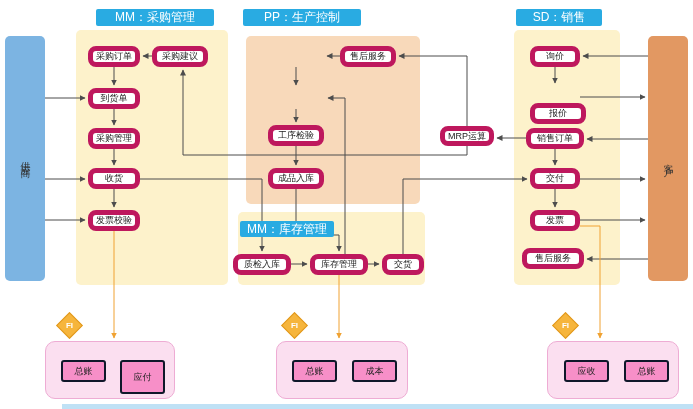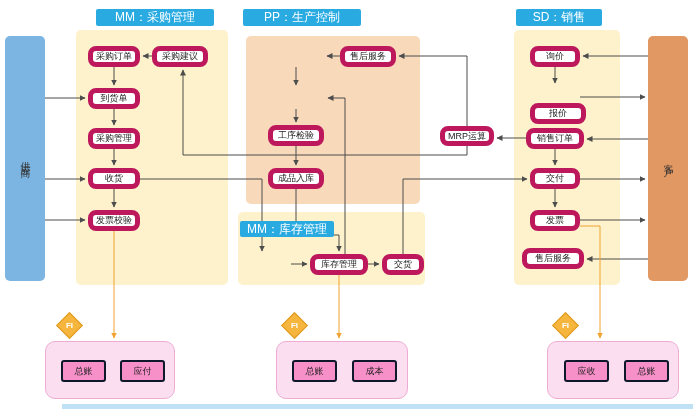--- a/index.html
+++ b/index.html
@@ -97,33 +97,34 @@
   <div class="node" style="left:88px;top:88px;width:52px;height:21px">到货单</div>
   <div class="node" style="left:88px;top:128px;width:52px;height:21px">采购管理</div>
   <div class="node" style="left:88px;top:168px;width:52px;height:21px">收货</div>
   <div class="node" style="left:88px;top:210px;width:52px;height:21px">发票校验</div>
 
   <div class="node" style="left:340px;top:46px;width:56px;height:21px">售后服务</div>
   <div class="node" style="left:268px;top:125px;width:56px;height:21px">工序检验</div>
   <div class="node" style="left:268px;top:168px;width:56px;height:21px">成品入库</div>
   <div class="node" style="left:440px;top:126px;width:54px;height:20px">MRP运算</div>
 
+  <div class="node" style="left:233px;top:254px;width:58px;height:21px">质检入库</div>
   <div class="node" style="left:310px;top:254px;width:58px;height:21px">库存管理</div>
   <div class="node" style="left:382px;top:254px;width:42px;height:21px">交货</div>
 
   <div class="node" style="left:530px;top:46px;width:50px;height:21px">询价</div>
   <div class="node" style="left:530px;top:103px;width:56px;height:21px">报价</div>
   <div class="node" style="left:526px;top:128px;width:58px;height:21px">销售订单</div>
   <div class="node" style="left:530px;top:168px;width:50px;height:21px">交付</div>
   <div class="node" style="left:530px;top:210px;width:50px;height:21px">发票</div>
   <div class="node" style="left:522px;top:248px;width:62px;height:21px">售后服务</div>
 
   <div class="fi-group" style="left:45px;top:341px;width:130px;height:58px">
     <div class="fi-box" style="left:15px;top:18px;width:45px;height:22px">总账</div>
-    <div class="fi-box" style="left:74px;top:18px;width:45px;height:22px">应付</div>
+    <div class="fi-box" style="left:74px;top:18px;width:45px;height:34px">应付</div>
   </div>
   <div class="fi-diamond" style="left:60px;top:316px">
     <span>FI</span>
   </div>
 
   <div class="fi-group" style="left:276px;top:341px;width:132px;height:58px">
     <div class="fi-box" style="left:15px;top:18px;width:45px;height:22px">总账</div>
     <div class="fi-box" style="left:75px;top:18px;width:45px;height:22px">成本</div>
   </div>
   <div class="fi-diamond" style="left:285px;top:316px">

